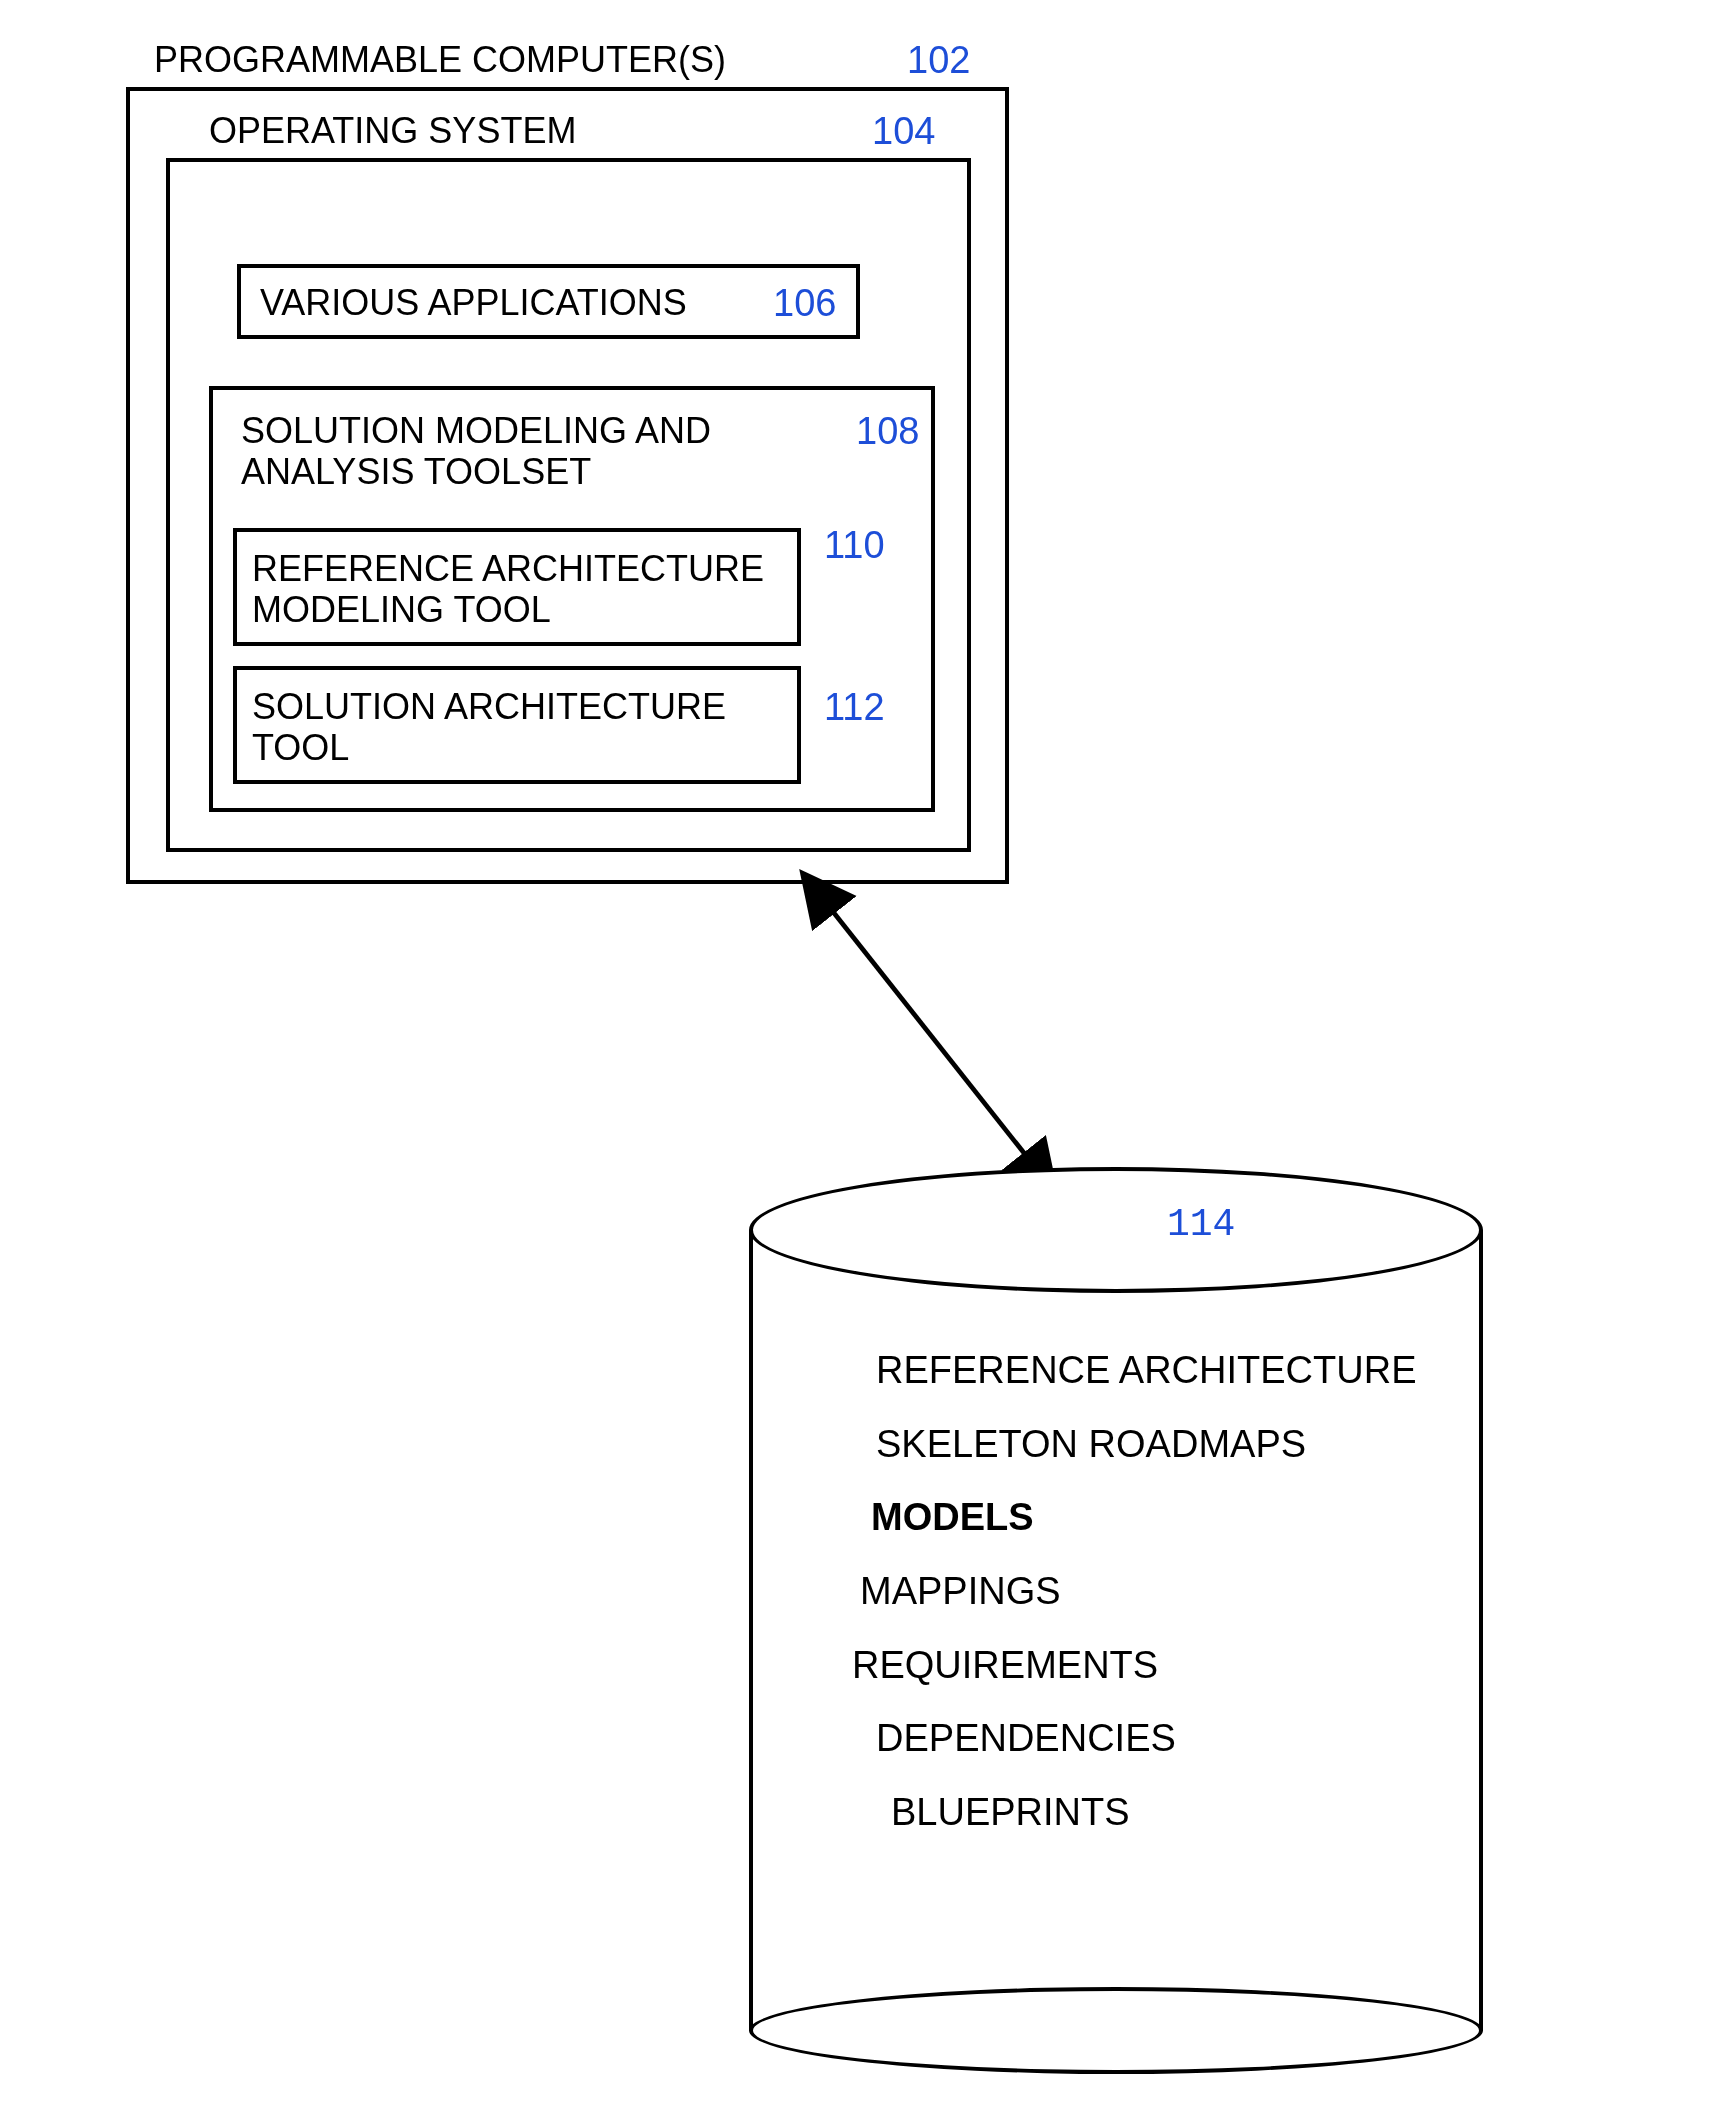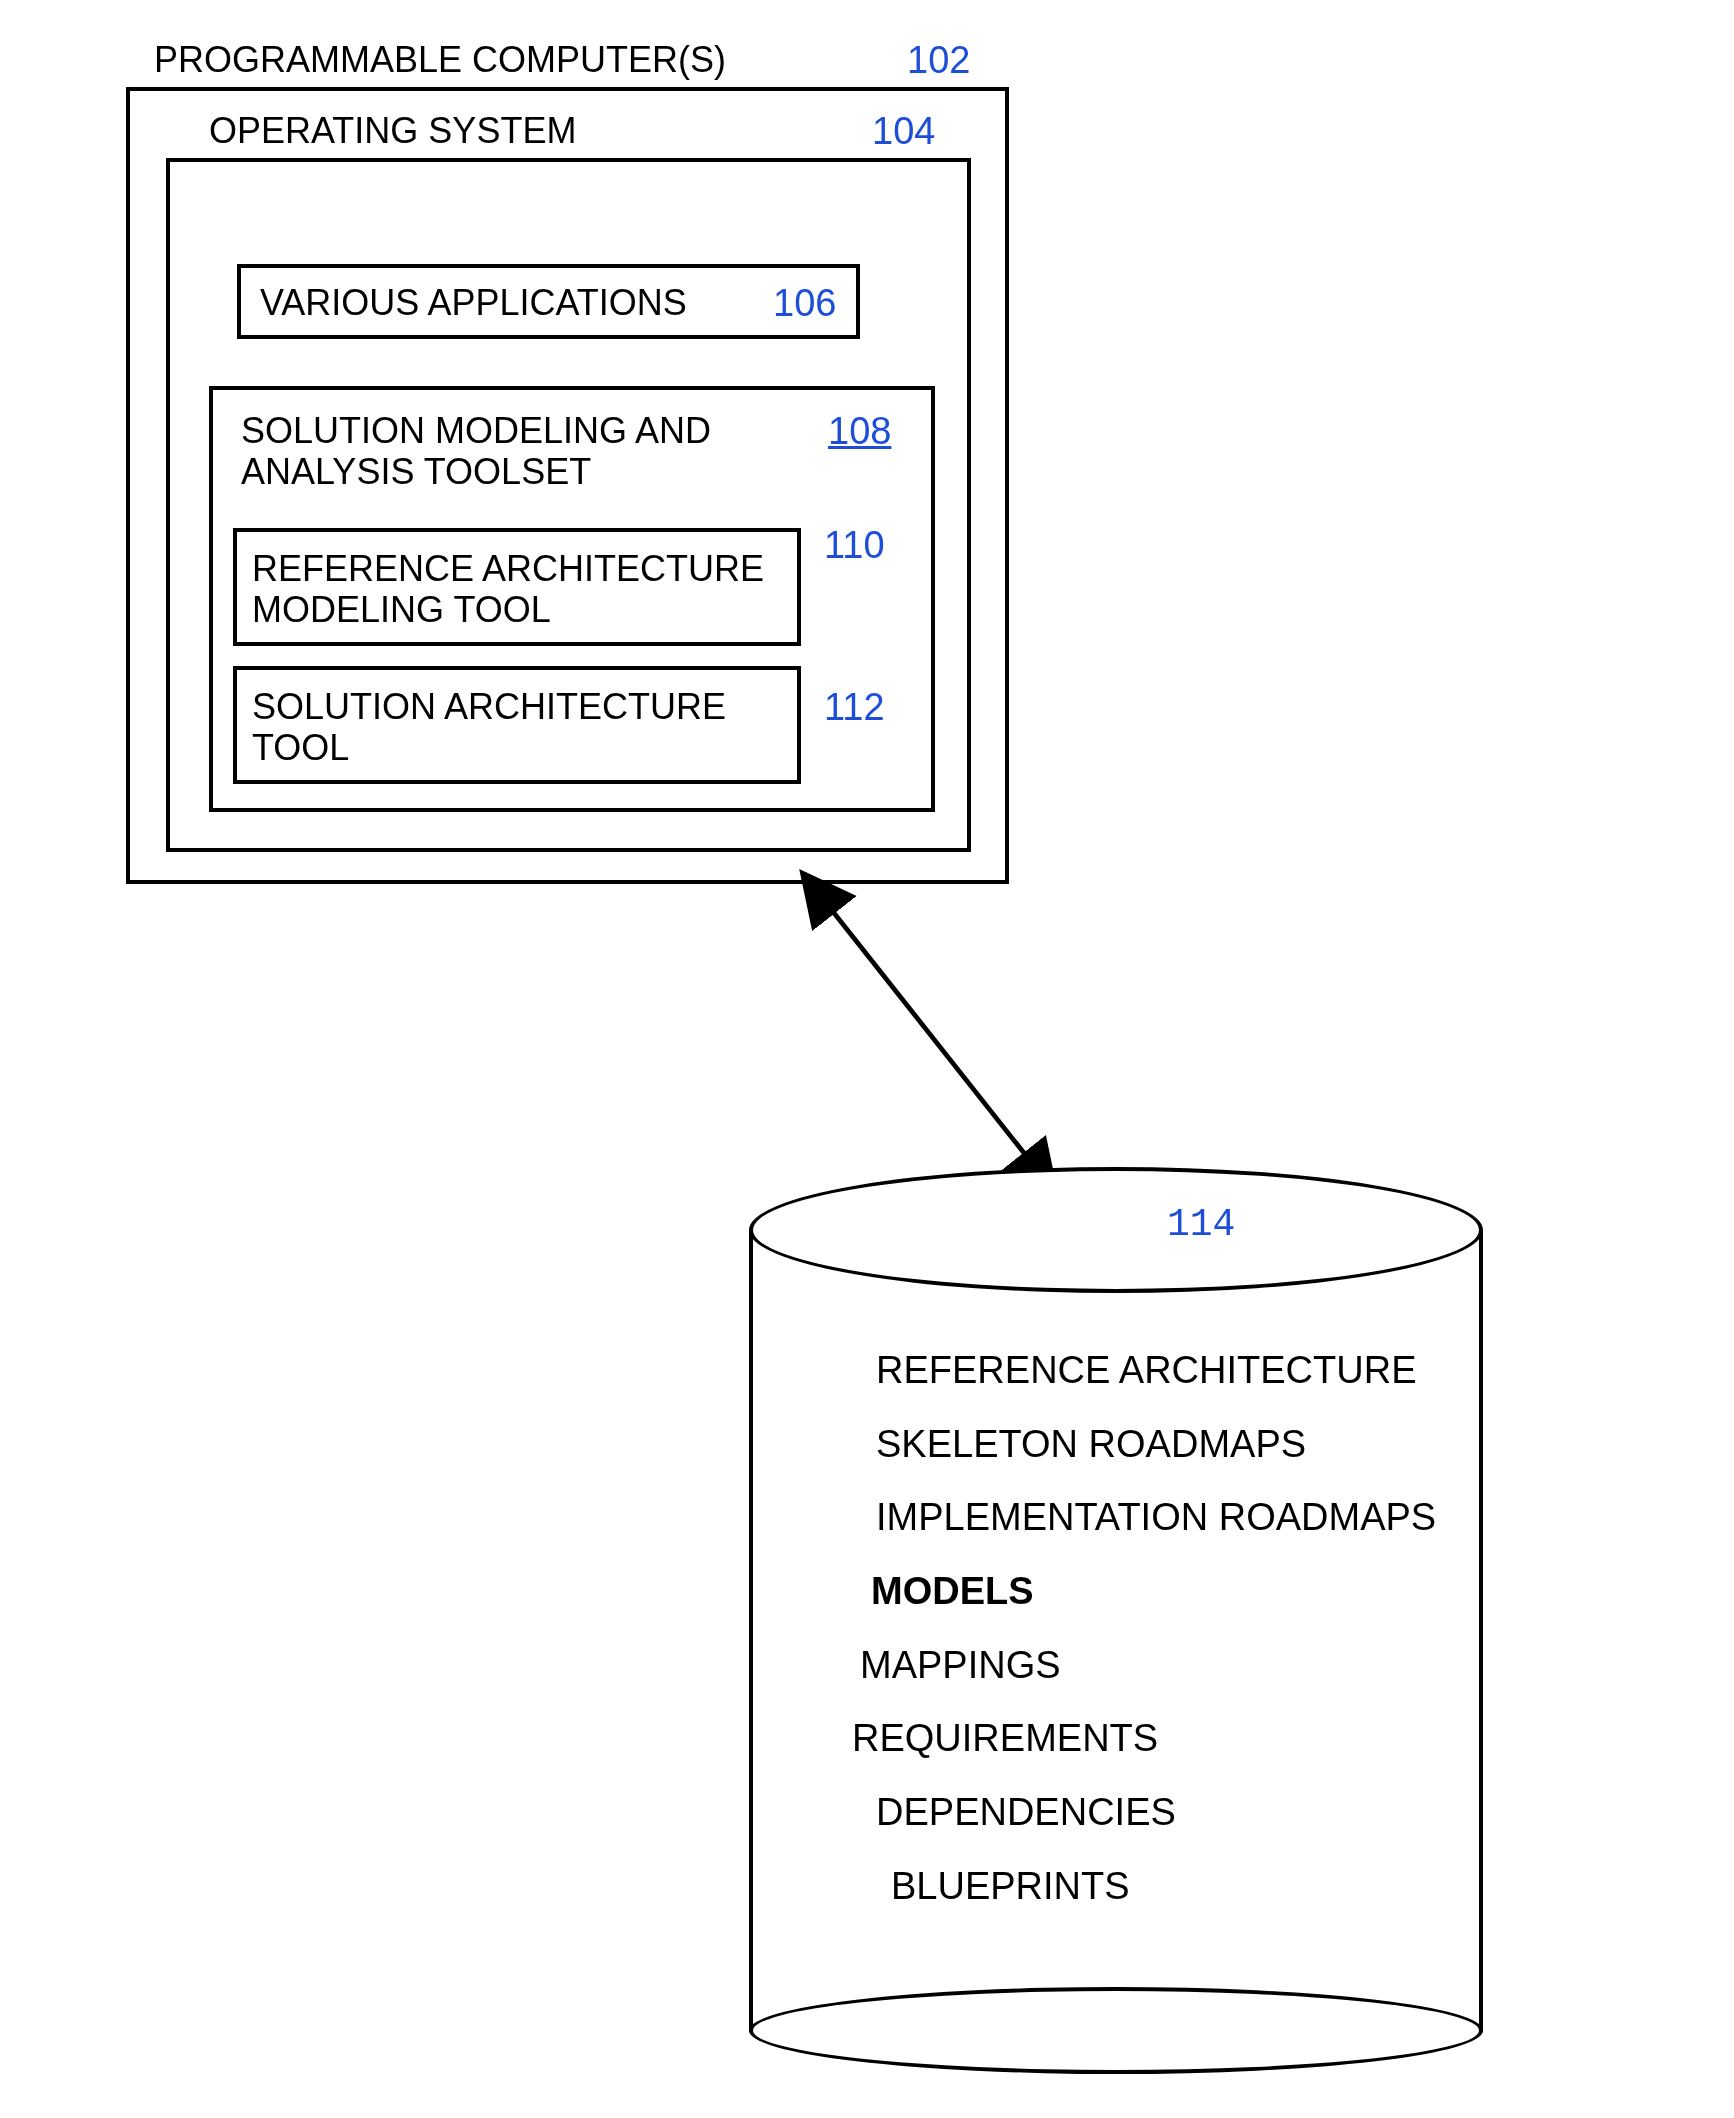--- a/index.html
+++ b/index.html
@@ -69,21 +69,21 @@
 <div class="ref" style="left:872px; top:110px;">104</div>
 <div class="box" style="left:166px; top:158px; width:805px; height:694px;"></div>
 
 <div class="box" style="left:237px; top:264px; width:623px; height:75px;"></div>
 <div class="label" style="left:260px; top:282px;">VARIOUS APPLICATIONS</div>
 <div class="ref" style="left:773px; top:282px;">106</div>
 
 <div class="box" style="left:209px; top:386px; width:726px; height:426px;"></div>
 <div class="label" style="left:241px; top:410px;">SOLUTION MODELING AND
 ANALYSIS TOOLSET</div>
-<div class="ref" style="left:828px; top:410px;text-decoration:underline;">108</div>
+<div class="ref" style="left:856px; top:410px;">108</div>
 
 <div class="box" style="left:233px; top:528px; width:568px; height:118px;"></div>
 <div class="label" style="left:252px; top:548px;">REFERENCE ARCHITECTURE
 MODELING TOOL</div>
 <div class="ref" style="left:824px; top:524px;">110</div>
 
 <div class="box" style="left:233px; top:666px; width:568px; height:118px;"></div>
 <div class="label" style="left:252px; top:686px;">SOLUTION ARCHITECTURE
 TOOL</div>
 <div class="ref" style="left:824px; top:686px;">112</div>
@@ -104,21 +104,19 @@
   <div class="cyl-body" style="top:63px; bottom:43px;"></div>
   <div class="cyl-bottom" style="bottom:0; height:87px;"></div>
   <div class="cyl-top" style="top:0; height:126px;"></div>
 </div>
 <div class="ref" style="left:1167px; top:1203px;font-family:Liberation Mono, monospace;">114</div>
 
 <div class="db-list" style="left:852px; top:1349px; width:631px;">
   <div class="db-item" style="margin-left:24px;">REFERENCE
 ARCHITECTURE</div>
   <div class="db-item" style="margin-left:24px;">SKELETON ROADMAPS</div>
-  <div class="db-item" style="margin-left:24px;">IMPLEMENTATION
-ROADMAPS</div>
   <div class="db-item" style="margin-left:19px;font-weight:bold;">MODELS</div>
   <div class="db-item" style="margin-left:8px;">MAPPINGS</div>
   <div class="db-item" style="margin-left:0px;">REQUIREMENTS</div>
   <div class="db-item" style="margin-left:24px;">DEPENDENCIES</div>
   <div class="db-item" style="margin-left:39px;">BLUEPRINTS</div>
 </div>
 
 
 </body></html>

